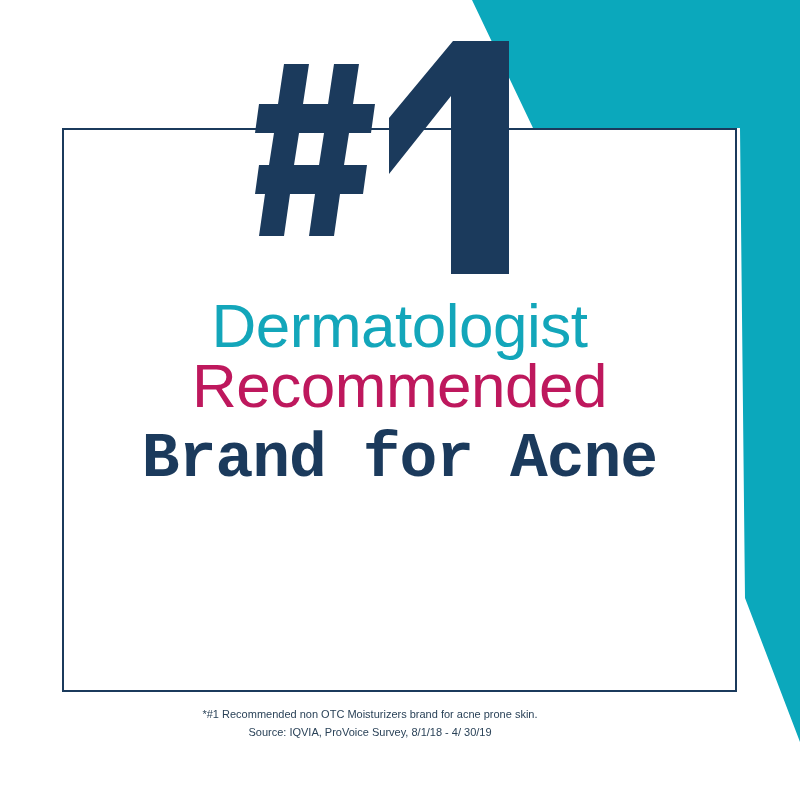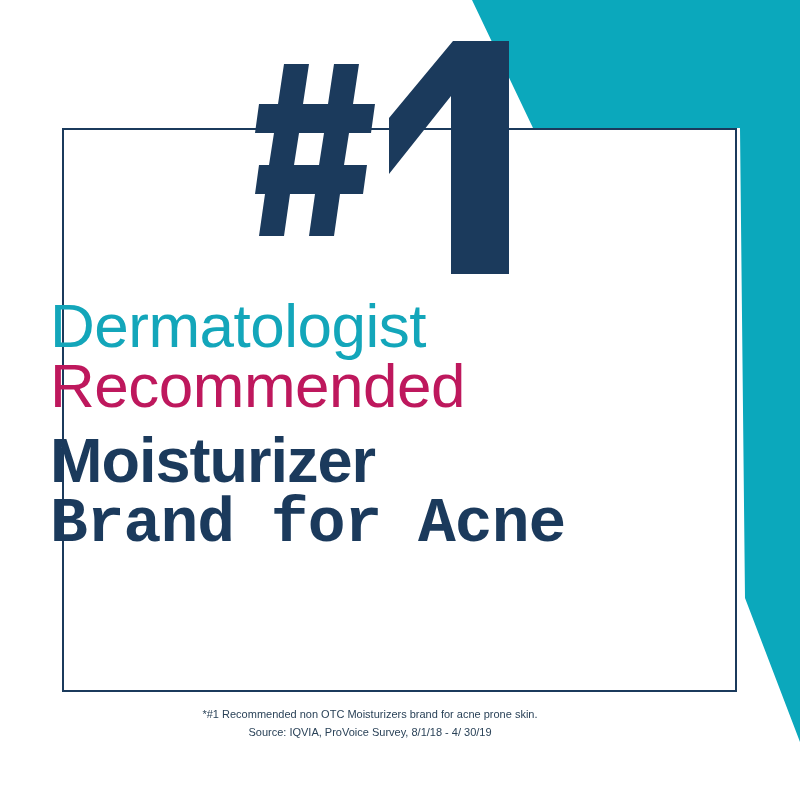--- a/index.html
+++ b/index.html
@@ -52,23 +52,24 @@
     pointer-events: none;
   }
   .hash-one svg {
     display: block;
     margin: 0 auto;
   }
 
   
   .headline {
     position: absolute;
-    left: 50px;
+    left: 62px;
     top: 296px;
     width: 675px;
+    text-align: center;
   }
   .headline .light-line {
     color: #13a6ba;
     font-size: 62px;
     font-weight: 300;
     line-height: 0.97;
     letter-spacing: -0.5px;
     white-space: nowrap;
   }
   .headline .bold-line {
@@ -119,21 +120,20 @@
       </g>
 
       <polygon fill="#1b3a5c" points="198,23 254,23 254,256 196,256 196,78 134,156 134,100"></polygon>
     </svg>
   </div>
 
   <div class="headline">
     <div class="light-line" style="color: rgb(19, 166, 186);">Dermatologist</div>
     <div class="light-line" style="color: #be185d;">Recommended</div>
     <div class="bold-block">
-      <div class="bold-line" style="color: rgb(27, 58, 92);">Moisturizer</div>
       <div class="bold-line" style="color: rgb(27, 58, 92); font-family: Liberation Mono, monospace;">Brand for Acne</div>
     </div>
   </div>
 
   <div class="footnote" style="color: rgb(42, 66, 88);">
     <div>*#1 Recommended non OTC Moisturizers brand for acne prone skin.</div>
     <div>Source: IQVIA, ProVoice Survey, 8/1/18 - 4/ 30/19</div>
   </div>
 
 </div>

